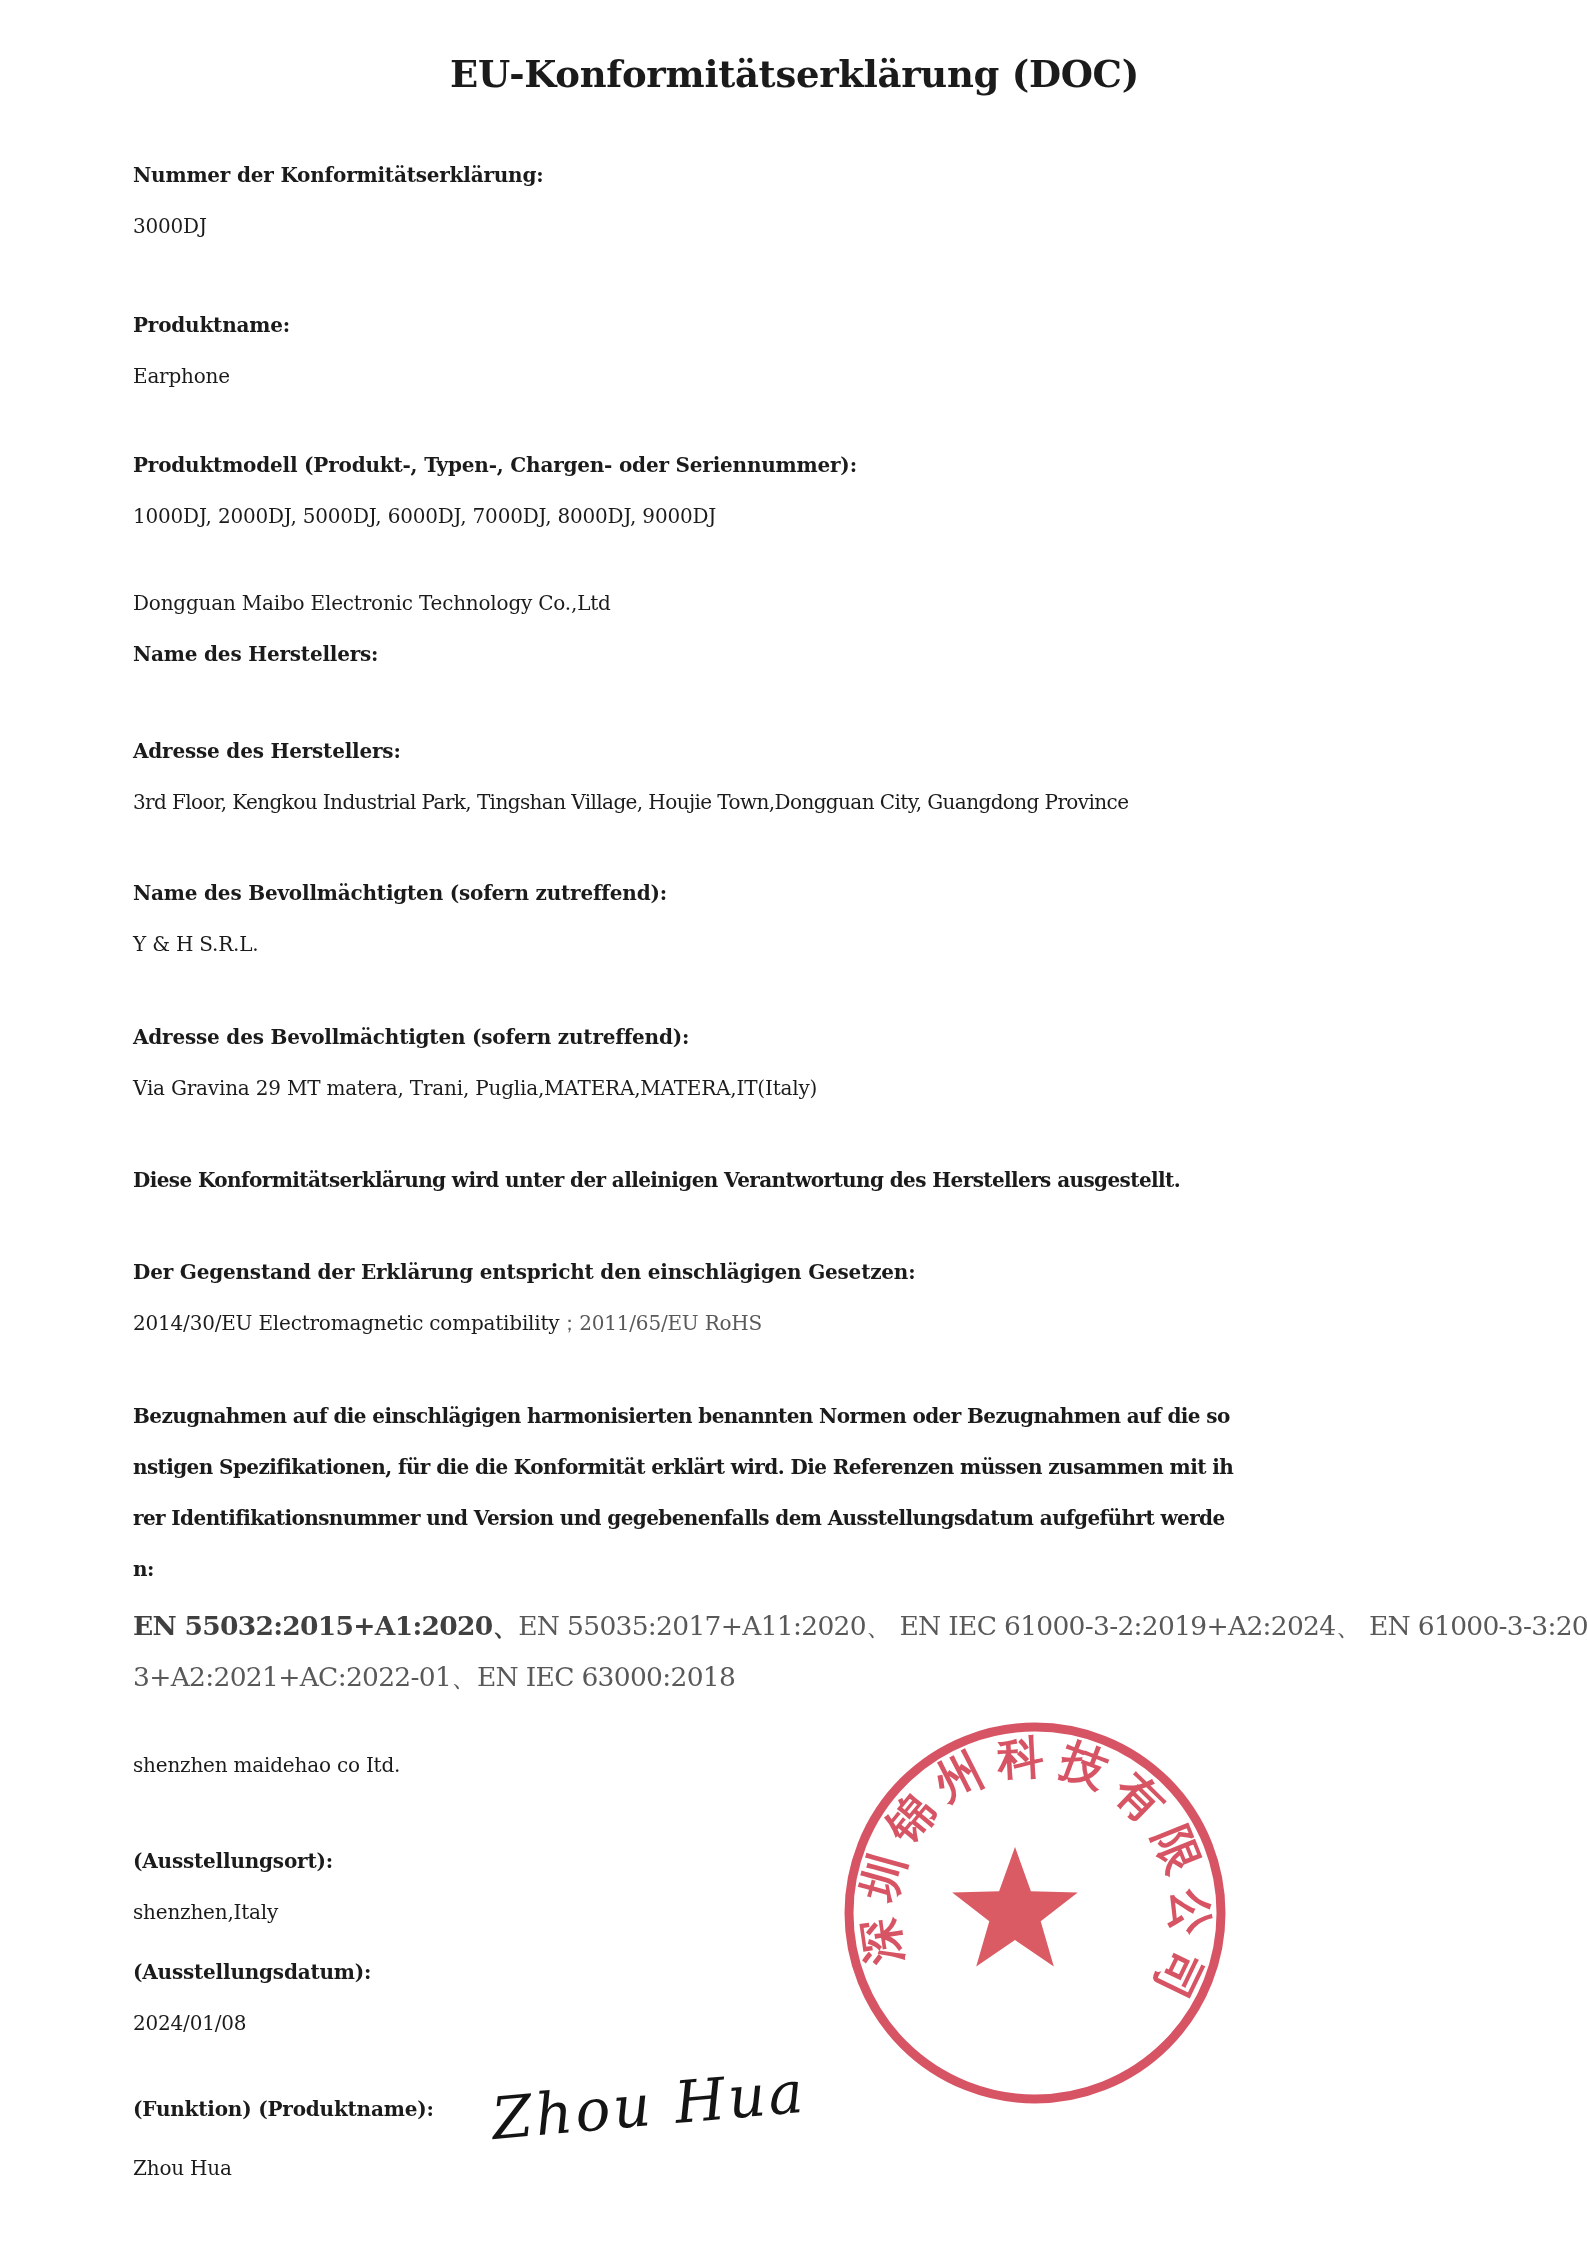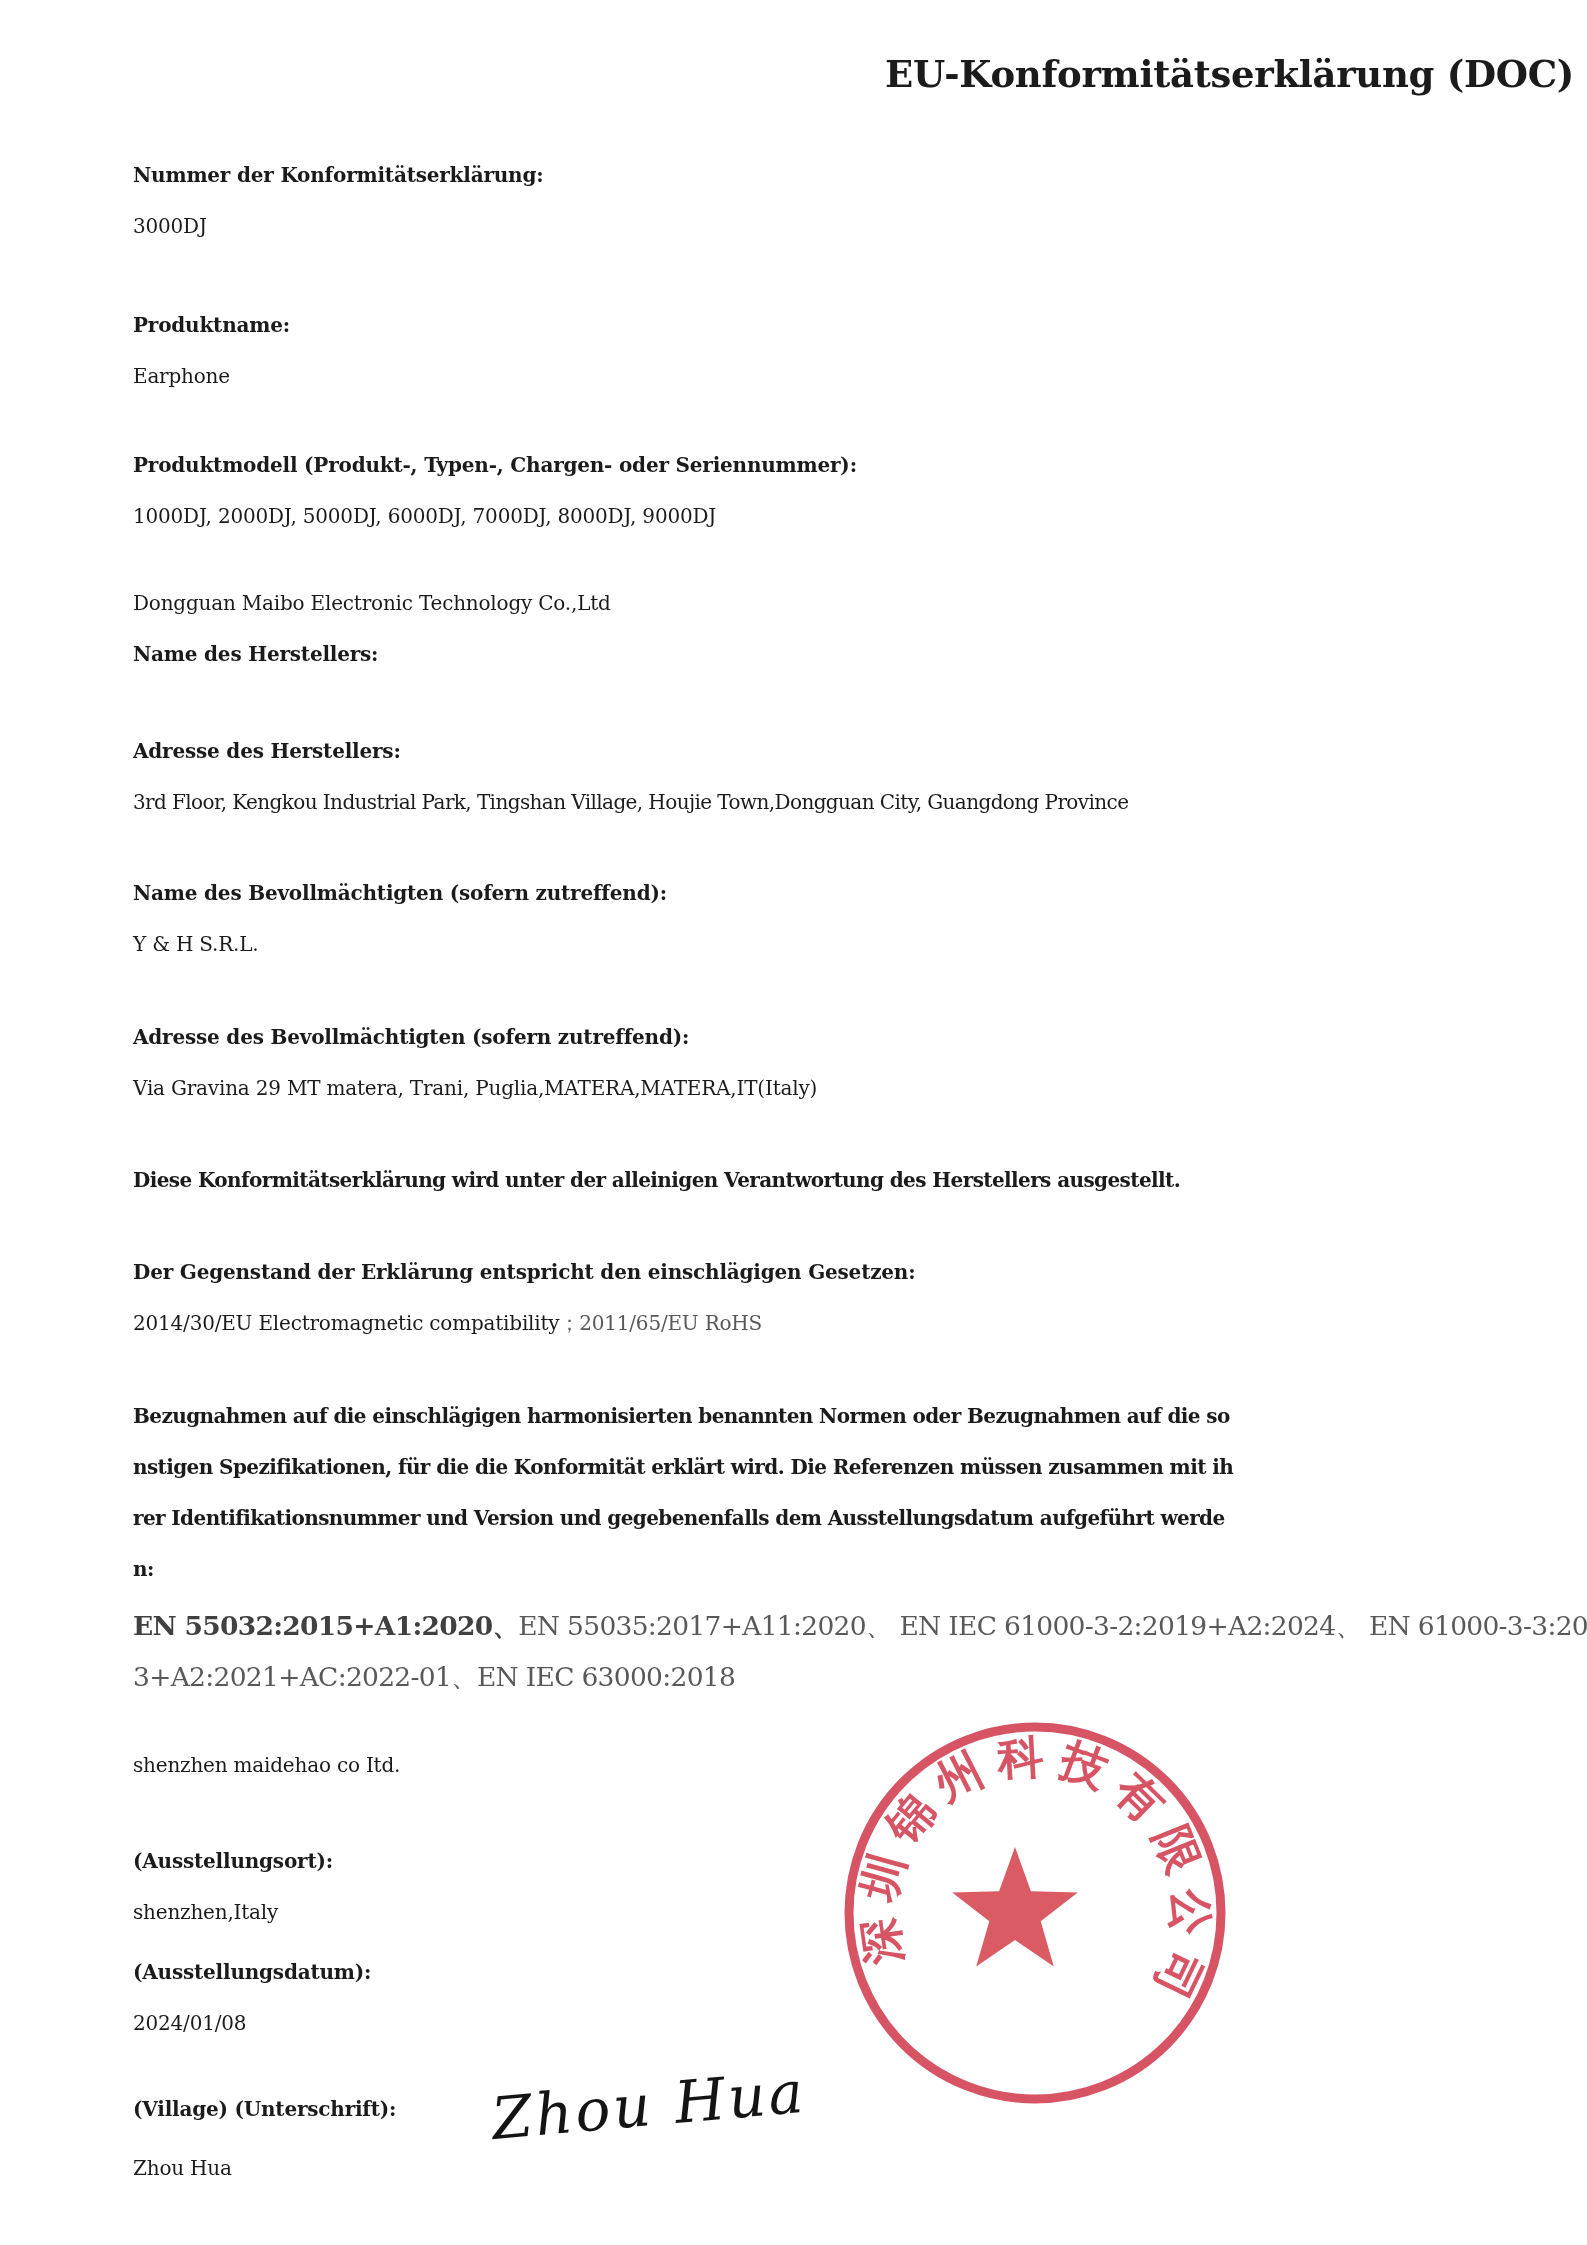--- a/index.html
+++ b/index.html
@@ -8,21 +8,21 @@
     width:1587px;height:2245px;
     background:#ffffff;
     font-family:"DejaVu Serif","Liberation Serif",serif;
     color:#1b1b1b;
     overflow:hidden;
     box-sizing:border-box;
   }
   .content{margin-left:133px;margin-right:55px;}
   .doc-title{
     margin:48px 13px 0 0;
-    text-align:right;
+    text-align:center;
     font-size:37px;line-height:52px;font-weight:bold;
     letter-spacing:-0.3px;
     padding-left:15px;
   }
   .line{font-size:20px;line-height:51px;white-space:nowrap;letter-spacing:-0.2px;}
   .label{font-weight:bold;}
   .gray{color:#595959;}
   .tight{letter-spacing:-0.6px;}
   .std{font-size:26.5px;letter-spacing:-0.7px;}
   .std .bold{font-weight:bold;color:#404040;}
@@ -105,21 +105,21 @@
       <div class="line label">(Ausstellungsort):</div>
       <div class="line">shenzhen,Italy</div>
     </section>
 
     <section style="margin-top:9px">
       <div class="line label">(Ausstellungsdatum):</div>
       <div class="line">2024/01/08</div>
     </section>
 
     <section style="margin-top:35px">
-      <div class="line label">(Village) (Unterschrift):</div>
+      <div class="line label">(Funktion) (Produktname):</div>
       <div class="line" style="margin-top:8px">Zhou Hua</div>
     </section>
 
   </div>
 
   <div class="signature-script">Zhou Hua</div>
 
   <div class="stamp">
     <svg width="392" height="392" viewBox="0 0 392 392" xmlns="http://www.w3.org/2000/svg">
       <circle cx="196" cy="196" r="186" fill="none" stroke="#d5485a" stroke-width="9"></circle>

